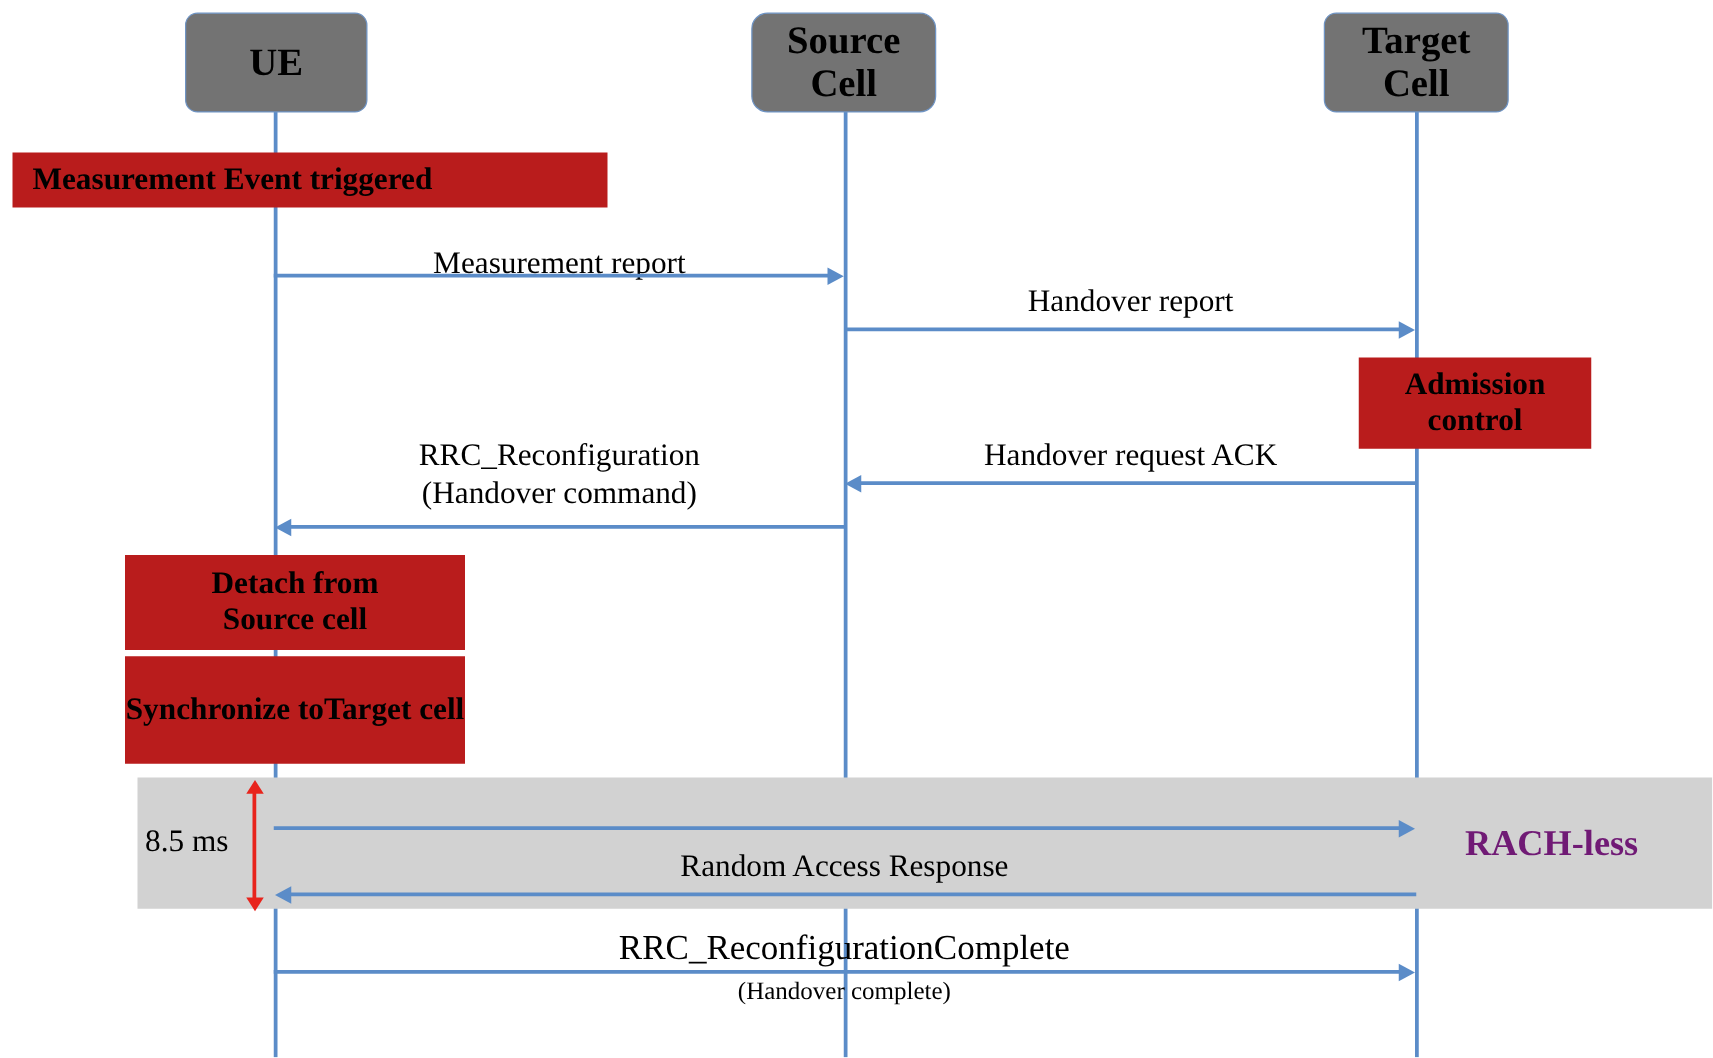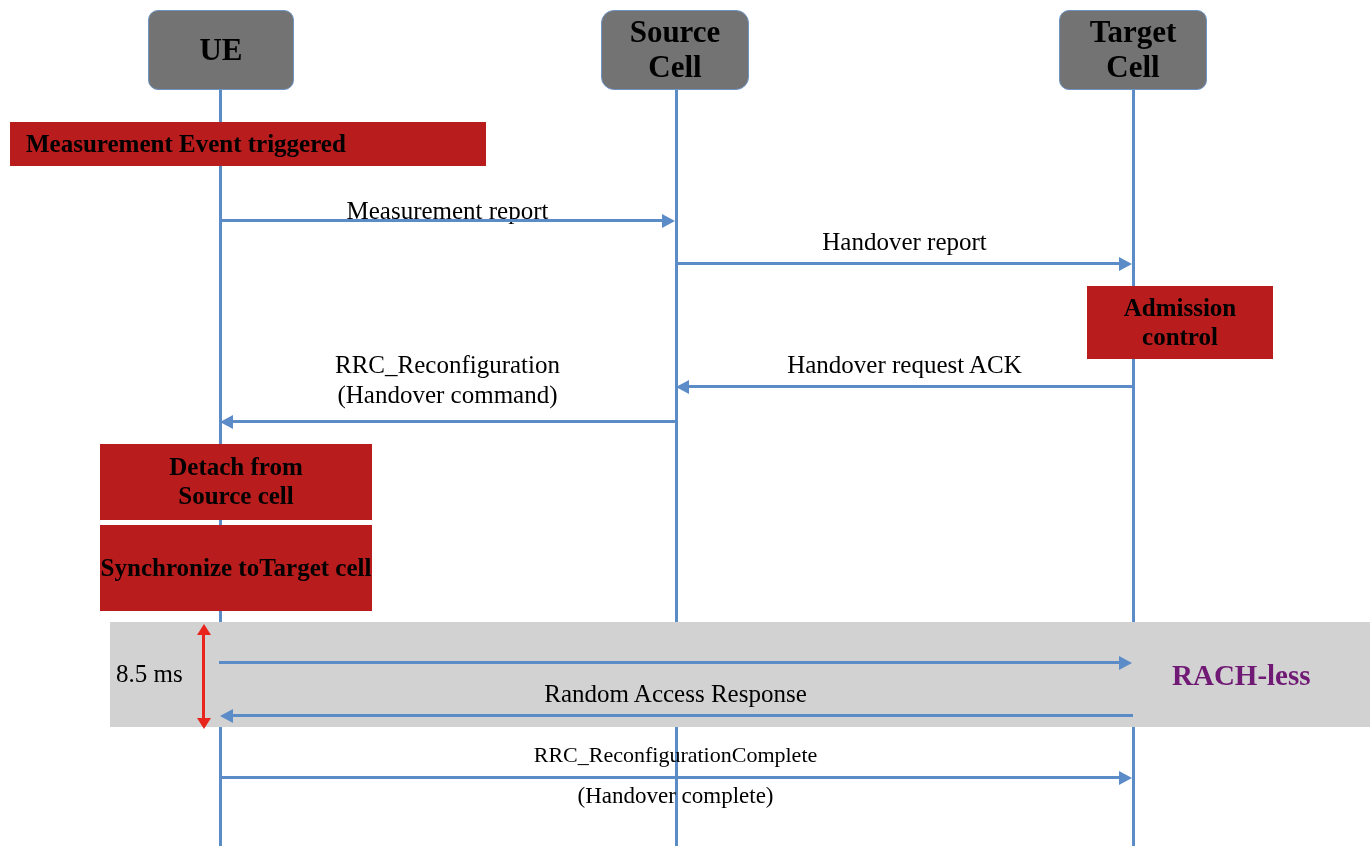--- a/index.html
+++ b/index.html
@@ -198,21 +198,21 @@
     <span>8.5 ms</span>
   </div>
 
   <div class="arrow right" style="left:219px; top:661px; width:902px;"></div>
 
   <div class="msg-label" style="left:219px; top:679px; width:913px; font-size:25px;">
     <span>Random Access Response</span>
   </div>
   <div class="arrow left" style="left:231px; top:714px; width:902px;"></div>
 
-  <div class="msg-label" style="left:219px; top:742px; width:913px; font-size:22px;">
+  <div class="msg-label" style="left:219px; top:742px; width:913px; font-size:28px;">
     <span style="display:block;">RRC_ReconfigurationComplete</span>
   </div>
   <div class="arrow right" style="left:219px; top:776px; width:902px;"></div>
-  <div class="msg-label" style="left:219px; top:782px; width:913px; font-size:23px;">
+  <div class="msg-label" style="left:219px; top:782px; width:913px; font-size:20px;">
     <span style="display:block;">(Handover complete)</span>
   </div>
 
 </div>
 
 </body></html>

